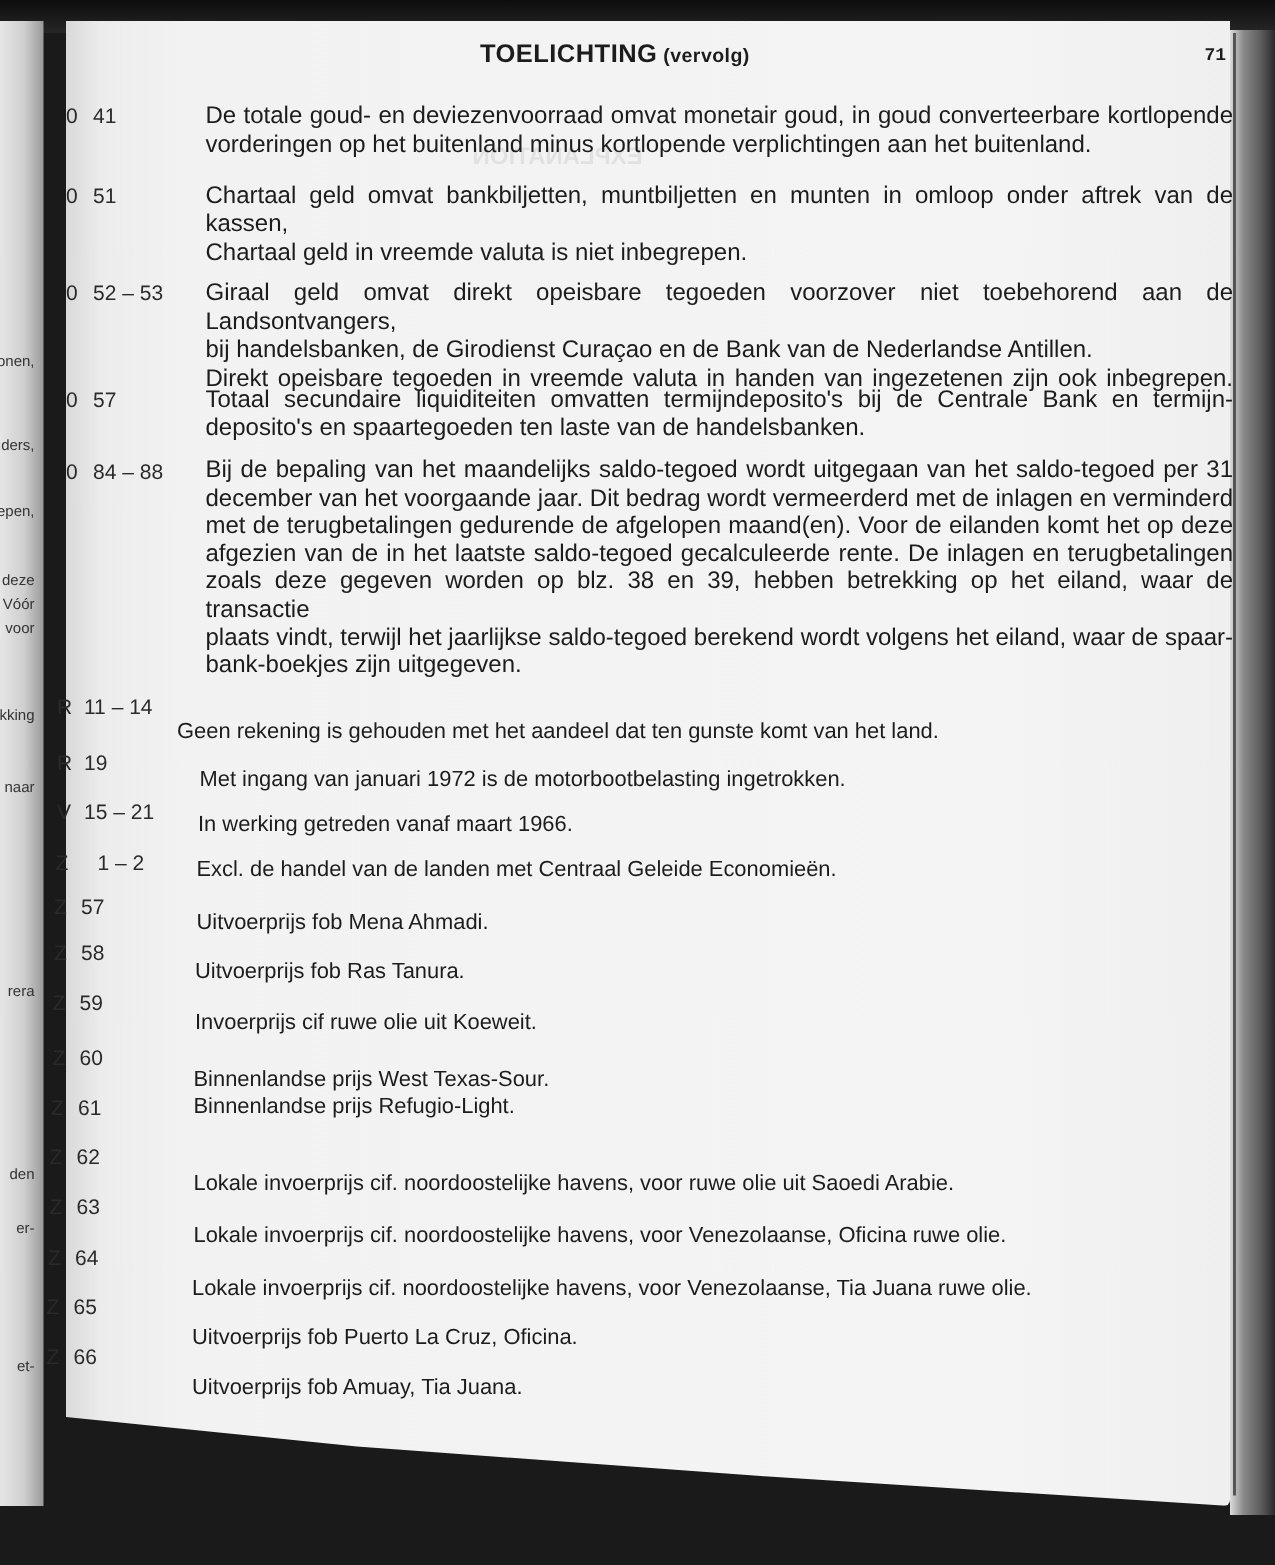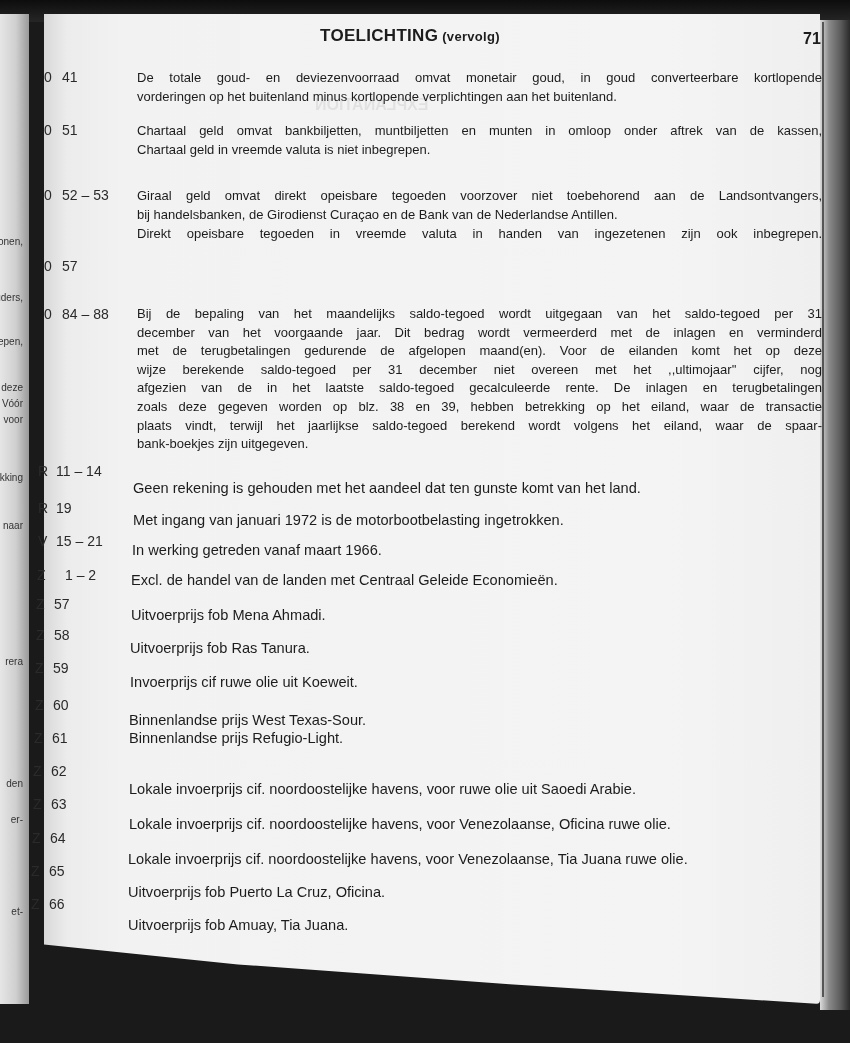--- a/index.html
+++ b/index.html
@@ -32,29 +32,29 @@
     background: linear-gradient(90deg, #dcdcdc 0%, #8a8a8a 30%, #5a5a5a 70%, #2a2a2a 100%);
   }
   .page-edge-line {
     position: absolute; left: 822px; top: 22px; width: 2px; height: 975px; background: #555;
   }
   .header-title {
     position: absolute; left: 320px; top: 26px; font-size: 17px; font-weight: bold; letter-spacing: 0.3px; text-align: center;
   }
   .header-sub { font-size: 13px; font-weight: bold; margin-left: 4px; }
   .page-number {
-    position: absolute; left: 803px; top: 30px; font-family: Liberation Sans, sans-serif;
-    font-weight: bold; font-size: 16px;
+    position: absolute; left: 803px; top: 30px; font-family: Liberation Mono, monospace;
+    font-weight: bold; font-size: 12px;
   }
   .note-code {
     position: absolute; font-size: 14px; color: #2a2a2a; white-space: nowrap;
   }
   .note-code .letter { display: inline-block; width: 18px; }
   .note-text {
-    position: absolute; left: 137px; width: 685px; font-size: 13px; line-height: 19px;
+    position: absolute; left: 137px; width: 685px; font-size: 16px; line-height: 19px;
     text-align: justify; white-space: normal;
   }
   .note-text .line { display: block; text-align-last: justify; }
   .note-text .line.last { text-align-last: left; }
   .short-text {
     position: absolute; font-size: 14.6px; white-space: nowrap;
   }
   .ghost {
     position: absolute; color: rgba(0,0,0,0.07); font-size: 14px; white-space: nowrap;
     transform: scaleX(-1);
@@ -114,38 +114,39 @@
 <div class="note-text" style="top:186px">
   <span class="line">Giraal geld omvat direkt opeisbare tegoeden voorzover niet toebehorend aan de Landsontvangers,</span>
   <span class="line last">bij handelsbanken, de Girodienst Curaçao en de Bank van de Nederlandse Antillen.</span>
   <span class="line">Direkt opeisbare tegoeden in vreemde valuta in handen van ingezetenen zijn ook inbegrepen.</span>
 </div>
 
 <div class="note-code" style="left:44px;top:258px">
   <span class="letter">0</span><span>57</span>
 </div>
 <div class="note-text" style="top:257px">
+  <span class="line">Totaal secundaire liquiditeiten omvatten termijndeposito's bij de Centrale Bank en termijn-</span>
+  <span class="line last">deposito's en spaartegoeden ten laste van de handelsbanken.</span>
 </div>
 
 <div class="note-code" style="left:44px;top:306px">
   <span class="letter">0</span><span>84 – 88</span>
 </div>
 <div class="note-text" style="top:305px;line-height:18.6px">
   <span class="line">Bij de bepaling van het maandelijks saldo-tegoed wordt uitgegaan van het saldo-tegoed per 31</span>
   <span class="line">december van het voorgaande jaar. Dit bedrag wordt vermeerderd met de inlagen en verminderd</span>
   <span class="line">met de terugbetalingen gedurende de afgelopen maand(en). Voor de eilanden komt het op deze</span>
-  <span class="line">wijze berekende saldo-tegoed per 31 december niet overeen met het ,,ultimojaar'' cijfer, nog</span>
   <span class="line">afgezien van de in het laatste saldo-tegoed gecalculeerde rente. De inlagen en terugbetalingen</span>
   <span class="line">zoals deze gegeven worden op blz. 38 en 39, hebben betrekking op het eiland, waar de transactie</span>
   <span class="line">plaats vindt, terwijl het jaarlijkse saldo-tegoed berekend wordt volgens het eiland, waar de spaar-</span>
   <span class="line last">bank-boekjes zijn uitgegeven.</span>
 </div>
 
 <div class="note-code" style="left:38px;top:463px"><span class="letter">R</span><span>11 – 14</span></div>
-<div class="short-text" style="left:133px;top:480px">Geen rekening is gehouden met het aandeel dat ten gunste komt van het land.</div>
+<div class="short-text" style="left:118px;top:480px">Geen rekening is gehouden met het aandeel dat ten gunste komt van het land.</div>
 
 <div class="note-code" style="left:38px;top:500px"><span class="letter">R</span><span>19</span></div>
 <div class="short-text" style="left:133px;top:512px">Met ingang van januari 1972 is de motorbootbelasting ingetrokken.</div>
 
 <div class="note-code" style="left:38px;top:533px"><span class="letter">V</span><span>15 – 21</span></div>
 <div class="short-text" style="left:132px;top:542px">In werking getreden vanaf maart 1966.</div>
 
 <div class="note-code" style="left:37px;top:567px"><span class="letter">Z</span><span style="padding-left:10px">1 – 2</span></div>
 <div class="short-text" style="left:131px;top:572px">Excl. de handel van de landen met Centraal Geleide Economieën.</div>
 

